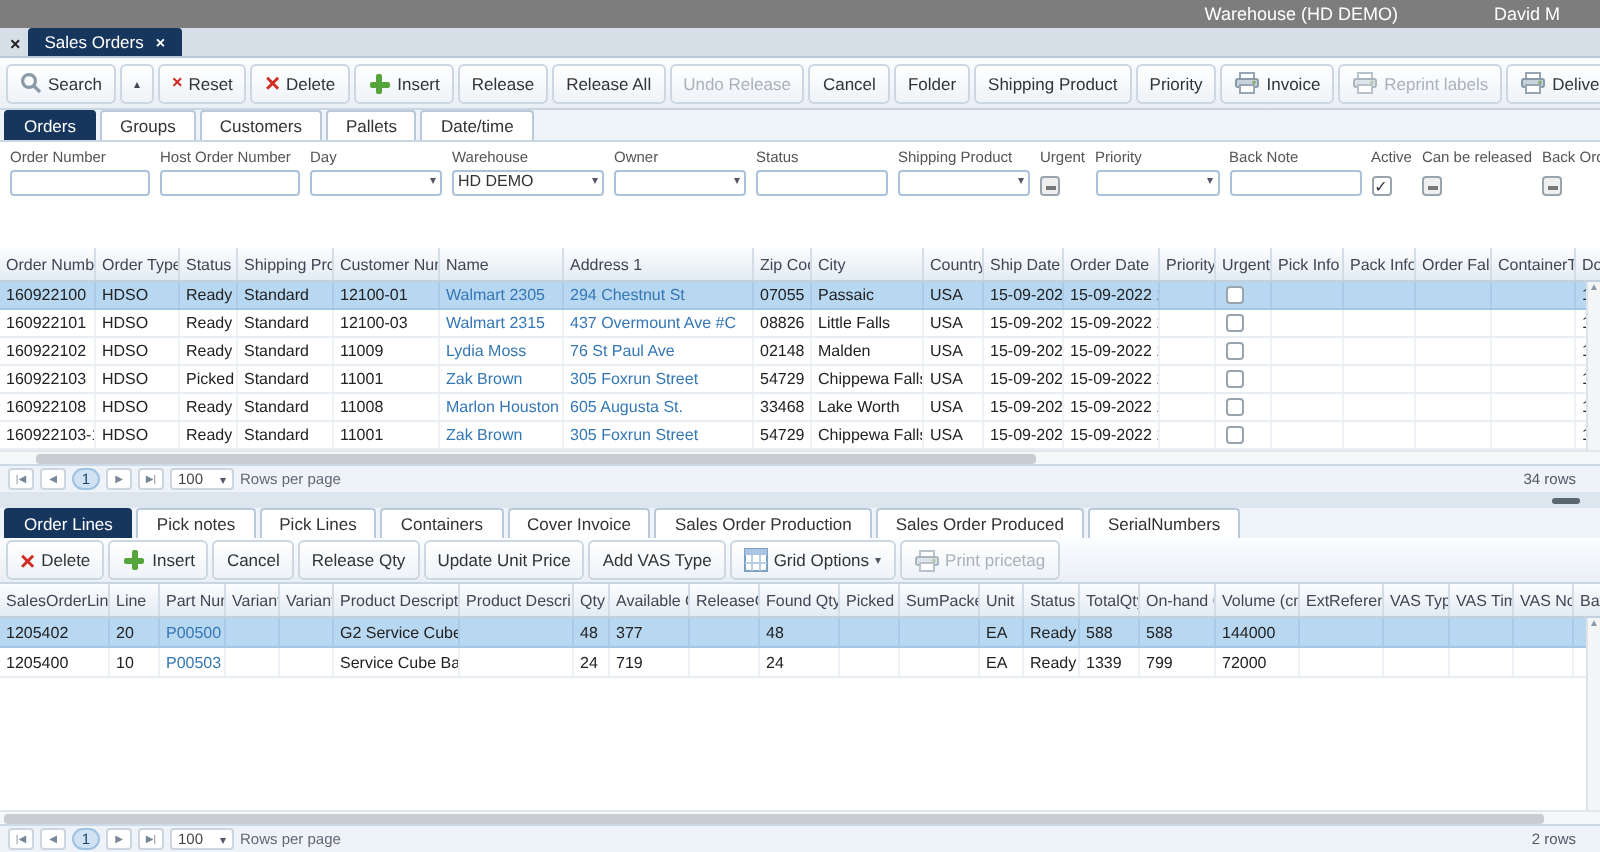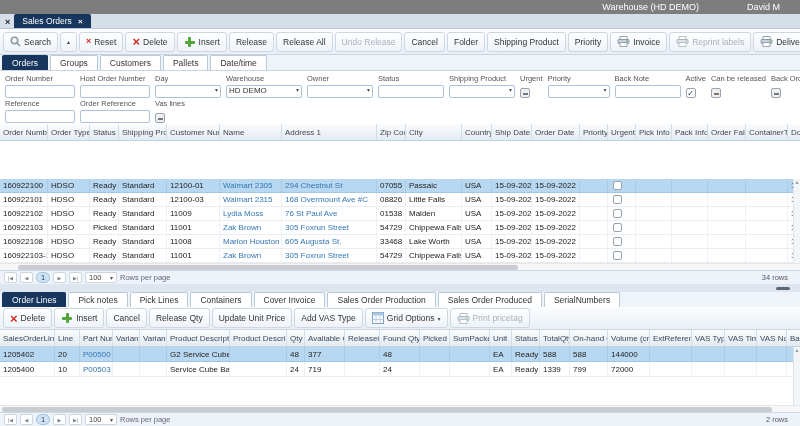--- a/index.html
+++ b/index.html
@@ -52,21 +52,21 @@
     position:relative; cursor:pointer; font-size:8px; line-height:9px; text-align:center; color:#334; }
   .cb.ind::after { content:""; position:absolute; left:2px; top:4px; width:5px; height:2px; background:#777; }
   .cb.checked { background:#fff; }
   .cbgap { height:3px; }
 
   
   .ghead { display:flex; height:17px; flex:none; background:linear-gradient(#fcfdfe,#e2ebf3);
     border-bottom:1px solid #c3d1de; font-size:8px; color:#445; overflow:hidden; }
   .ghead span { line-height:17px; padding-left:3px; border-right:1px solid #d3dde7; overflow:hidden;
     white-space:nowrap; flex:none; cursor:pointer; }
-  .grows { position:relative; flex:none; overflow:hidden;margin-top:38px; }
+  .grows { position:relative; flex:none; overflow:hidden; }
   .grow { display:flex; height:14px; border-bottom:1px solid #e9eef4; font-size:8px; color:#222; cursor:pointer; background:#fff; }
   .grow span { line-height:14px; padding-left:3px; overflow:hidden; white-space:nowrap; flex:none; border-right:1px solid #eef2f6; }
   .grow.selected { background:#b8d7f1; border-bottom-color:#a3c6e4; }
   .grow.selected span { border-right-color:#a9cbe8; }
   .link { color:#3577b5; }
   .cbcell { display:flex; align-items:center; justify-content:flex-start; }
   .cbcell .cb { width:9px; height:9px; background:#fff; margin-left:2px; }
   .vscroll { position:absolute; right:0; top:0; bottom:0; width:7px; background:#f3f5f7; border-left:1px solid #dfe3e7;
     font-size:5px; color:#8899aa; text-align:center; cursor:pointer; }
   .vs-up { display:block; height:7px; line-height:7px; }
@@ -283,35 +283,20 @@
         <span class="cbgap"></span>
           <span class="cb checked">✓</span>
       </div>
       <div class="fgroup">
         <span class="flabel">Can be released</span>
         <span class="cbgap"></span>
           <span class="cb ind"></span>
       </div>
       <div class="fgroup">
         <span class="flabel">Back Order?</span>
-        <span class="cbgap"></span>
-          <span class="cb ind"></span>
-      </div>
-    </div>
-    <div class="frow">
-      <div class="fgroup" style="width:70px">
-        <span class="flabel">Reference</span>
-        <input class="finput" style="">
-      </div>
-      <div class="fgroup" style="width:70px">
-        <span class="flabel">Order Reference</span>
-        <input class="finput" style="">
-      </div>
-      <div class="fgroup">
-        <span class="flabel">Vas lines</span>
         <span class="cbgap"></span>
           <span class="cb ind"></span>
       </div>
     </div>
   </div>
 
   <div class="ghead mgc">
 
   <span>Order Number</span>
       <span>Order Type</span>
@@ -364,21 +349,21 @@
         <span>16-09-2022 0</span>
       </div>
 
       <div class="grow mgc">
         <span>160922101</span>
         <span>HDSO</span>
         <span>Ready</span>
         <span>Standard</span>
         <span>12100-03</span>
         <span class="link">Walmart 2315</span>
-        <span class="link">168 Overmount Ave #C</span>
+        <span class="link">437 Overmount Ave #C</span>
         <span>08826</span>
         <span>Little Falls</span>
         <span>USA</span>
         <span>15-09-2022</span>
         <span>15-09-2022 18:00:00</span>
         <span></span>
         <span class="cbcell">
           <i class="cb"></i>
         </span>
         <span></span>
@@ -389,21 +374,21 @@
       </div>
 
       <div class="grow mgc">
         <span>160922102</span>
         <span>HDSO</span>
         <span>Ready</span>
         <span>Standard</span>
         <span>11009</span>
         <span class="link">Lydia Moss</span>
         <span class="link">76 St Paul Ave</span>
-        <span>01538</span>
+        <span>02148</span>
         <span>Malden</span>
         <span>USA</span>
         <span>15-09-2022</span>
         <span>15-09-2022 18:00:00</span>
         <span></span>
         <span class="cbcell">
           <i class="cb"></i>
         </span>
         <span></span>
         <span></span>

